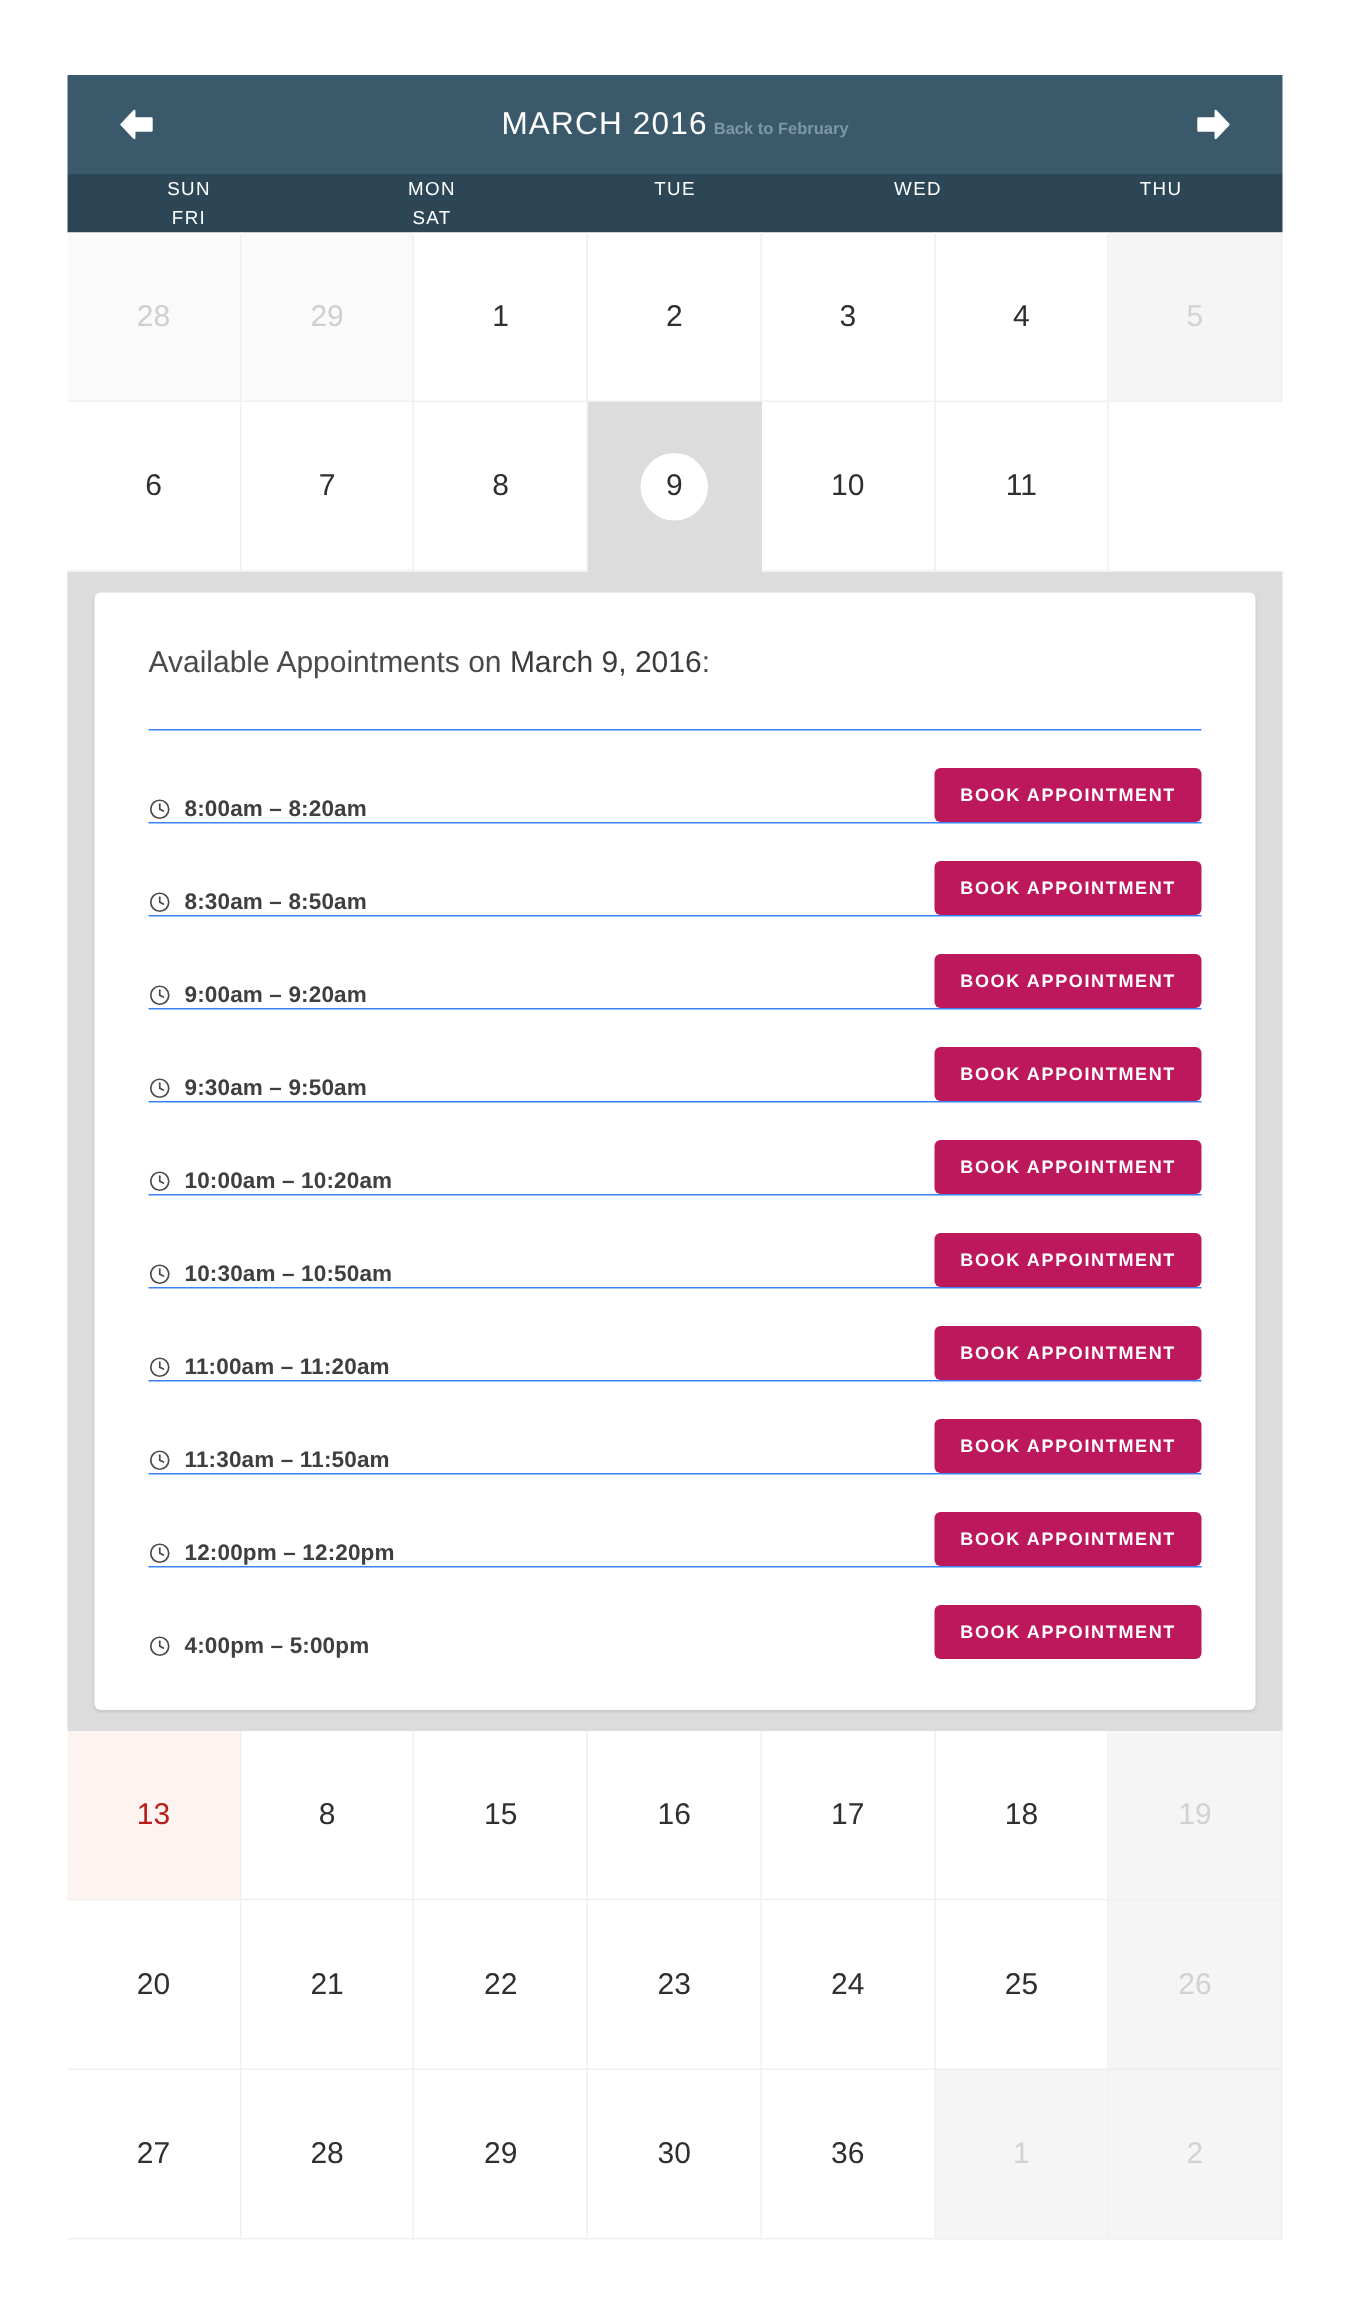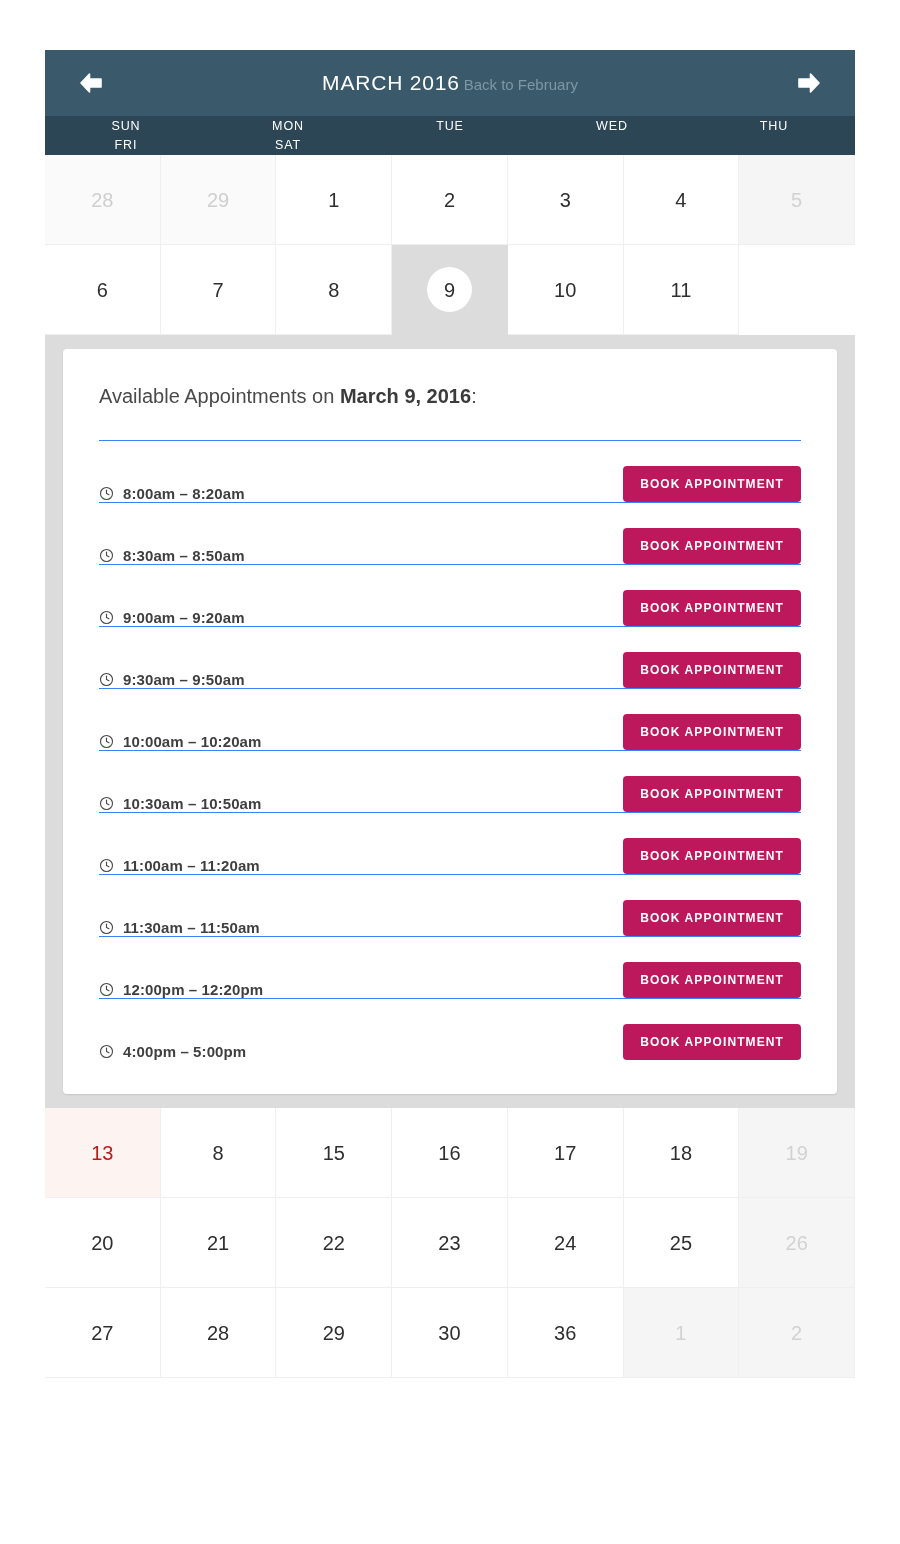--- a/index.html
+++ b/index.html
@@ -59,22 +59,22 @@
 
   .month-title {
     color: #ffffff;
     font-size: 21px;
     letter-spacing: 0.8px;
     font-weight: 400;
   }
 
   .back-link {
     color: #7e97a4;
-    font-size: 15px;
-    font-weight: 400;
+    font-size: 11px;
+    font-weight: 700;
     cursor: pointer;
   }
 
   
   .weekdays {
     display: grid;
     grid-template-columns: repeat(5, 1fr);
     background: #2c4656;
     height: 39px;
   }
@@ -85,21 +85,21 @@
     color: #ffffff;
     font-size: 12.5px;
     letter-spacing: 0.9px;
     font-weight: 400;
   }
 
   
   .week-row {
     display: grid;
     grid-template-columns: repeat(7, 1fr);
-    height: 90px;
+    height: 113px;
   }
 
   .day-cell {
     position: relative;
     background: #ffffff;
     border-right: 1px solid #efefef;
     border-bottom: 1px solid #efefef;
     display: flex;
     align-items: center;
     justify-content: center;
@@ -151,21 +151,21 @@
     padding: 36px 36px 34px 36px;
     box-shadow: 0 1px 2px rgba(0,0,0,0.10);
   }
 
   .appt-heading {
     font-size: 20px;
     color: #4a4a4a;
     font-weight: 400;
     margin-bottom: 32px;
   }
-  .appt-heading b { font-weight: 700; color: #3b3b3b; }
+  .appt-heading b { font-weight: 400; color: #3b3b3b; }
 
   .slot-row {
     display: flex;
     align-items: flex-end;
     justify-content: space-between;
     border-top: 1px solid #3b82f6;
     height: 62px;
   }
 
   .slot-time {

